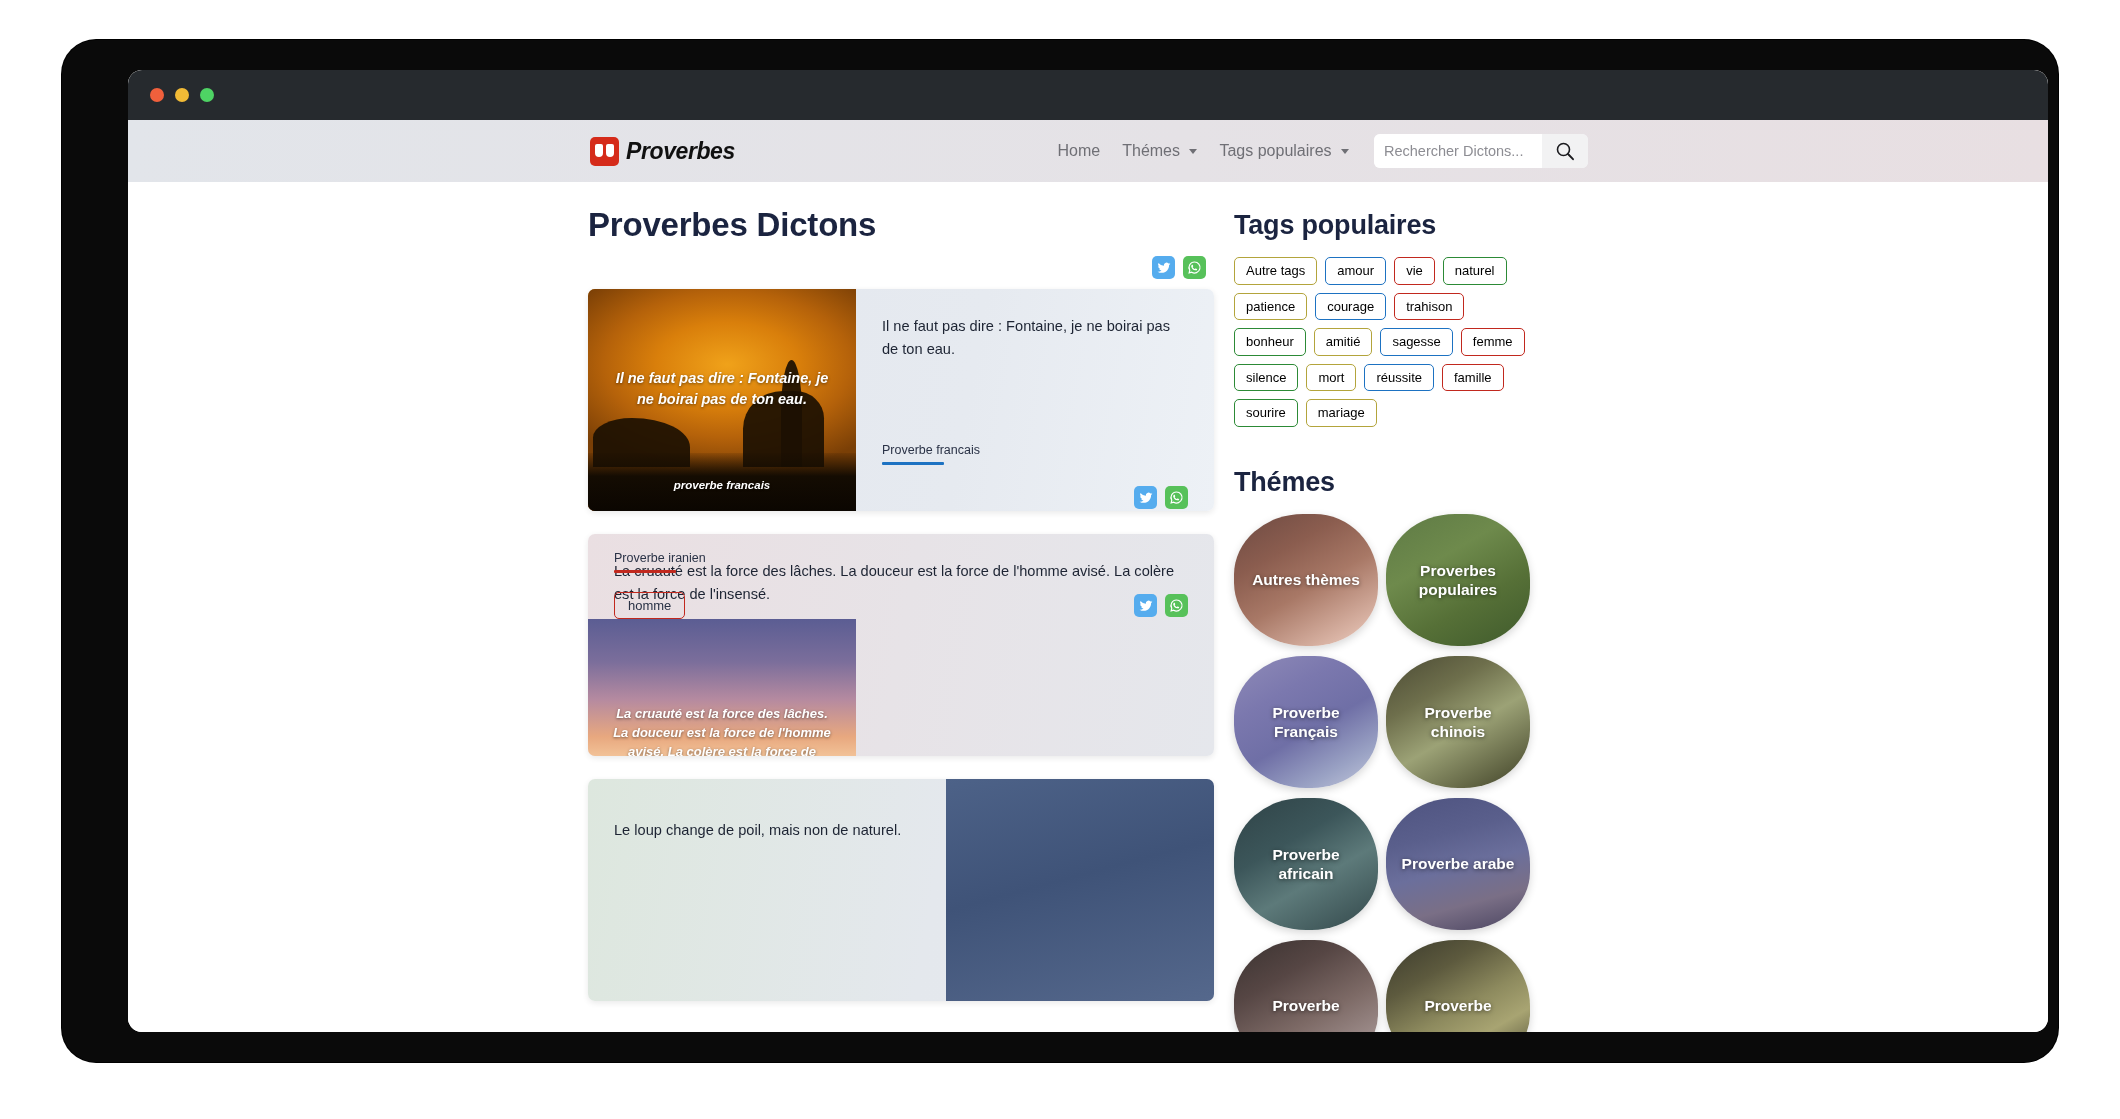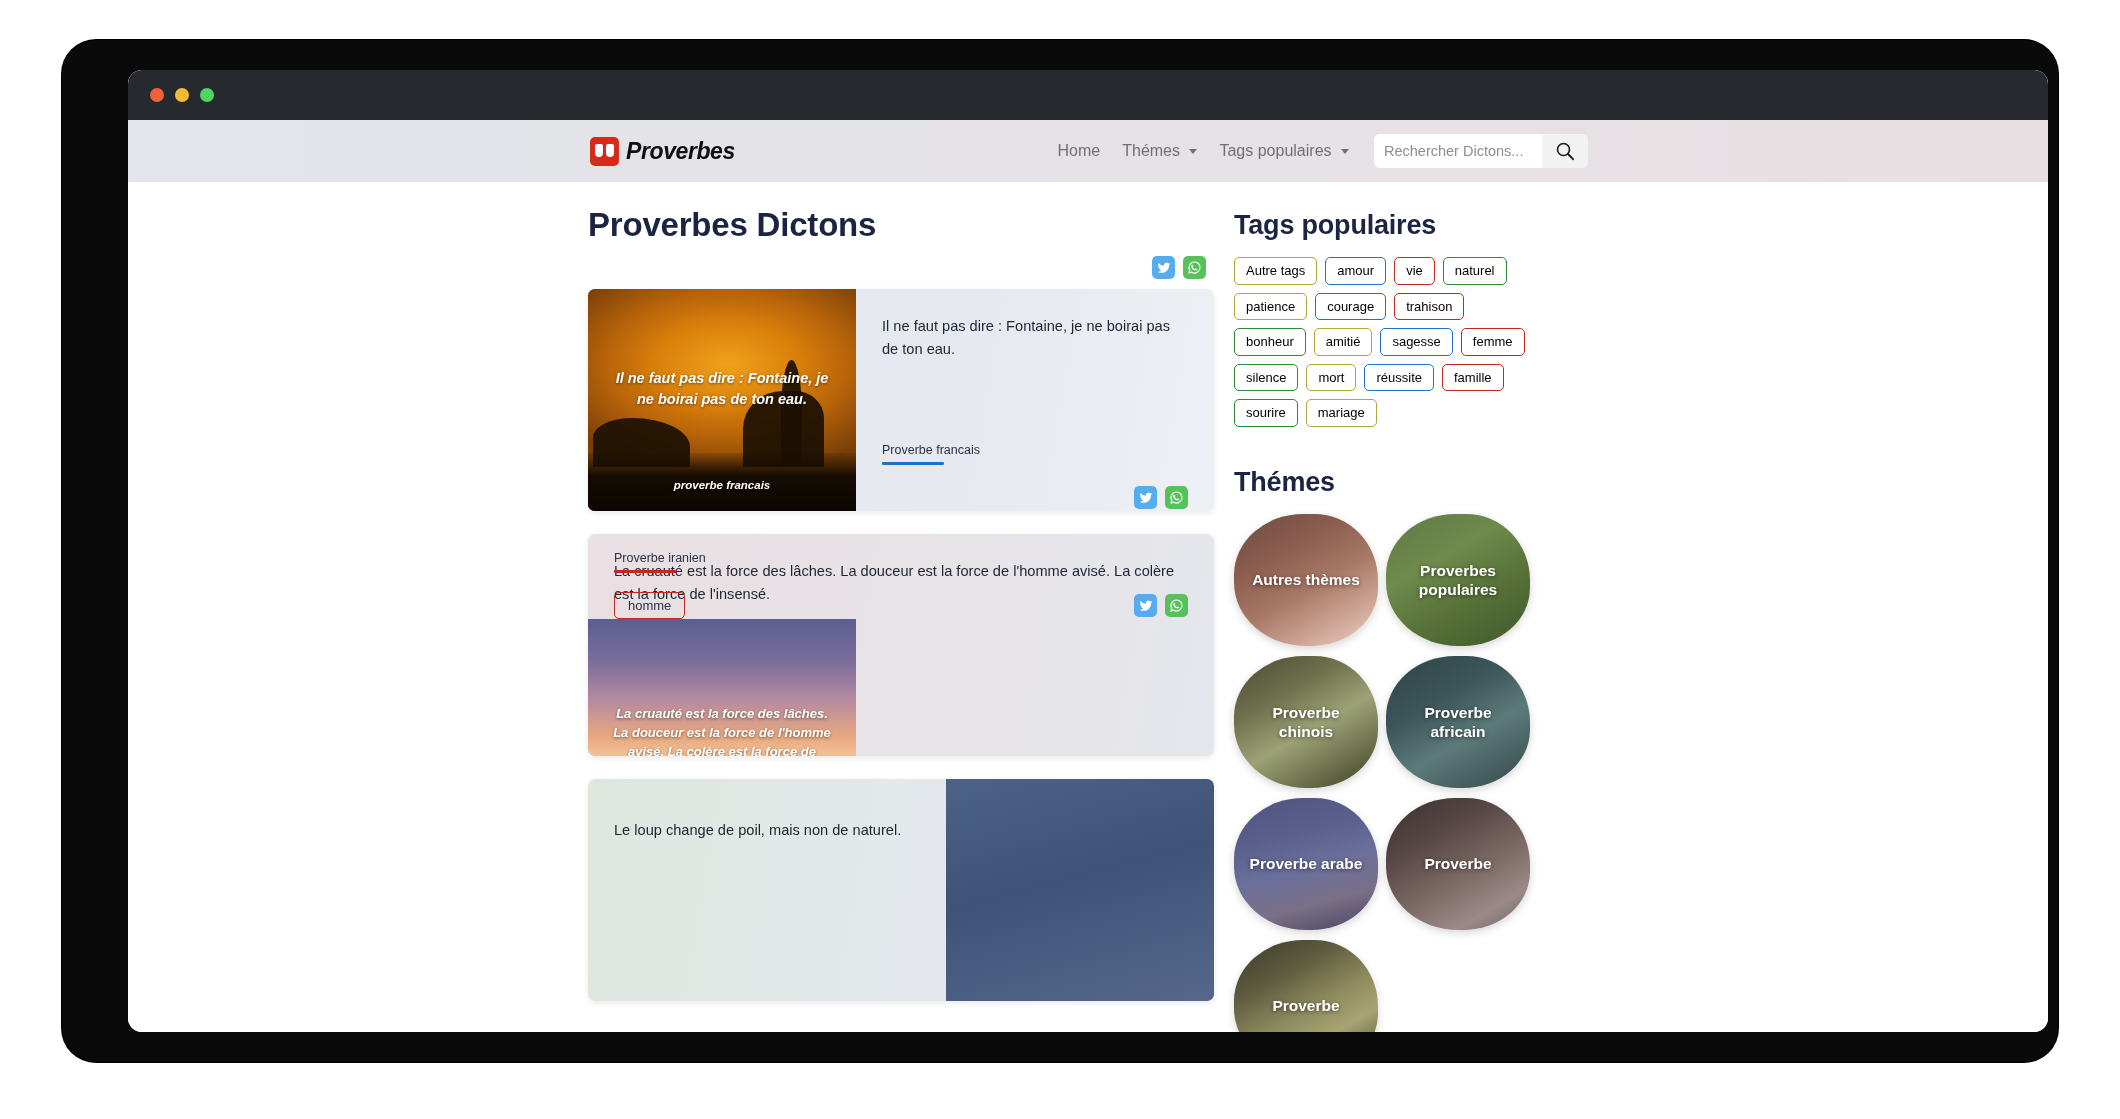--- a/index.html
+++ b/index.html
@@ -550,20 +550,23 @@
 
             <h2 class="side-heading">Thémes</h2>
 
             <div class="themes-grid">
               <div class="theme-card th-1">
                 <span class="theme-label">Autres thèmes</span>
               </div>
               <div class="theme-card th-2">
                 <span class="theme-label">Proverbes populaires</span>
               </div>
+              <div class="theme-card th-3">
+                <span class="theme-label">Proverbe Français</span>
+              </div>
               <div class="theme-card th-4">
                 <span class="theme-label">Proverbe chinois</span>
               </div>
               <div class="theme-card th-5">
                 <span class="theme-label">Proverbe africain</span>
               </div>
               <div class="theme-card th-6">
                 <span class="theme-label">Proverbe arabe</span>
               </div>
               <div class="theme-card th-7">

